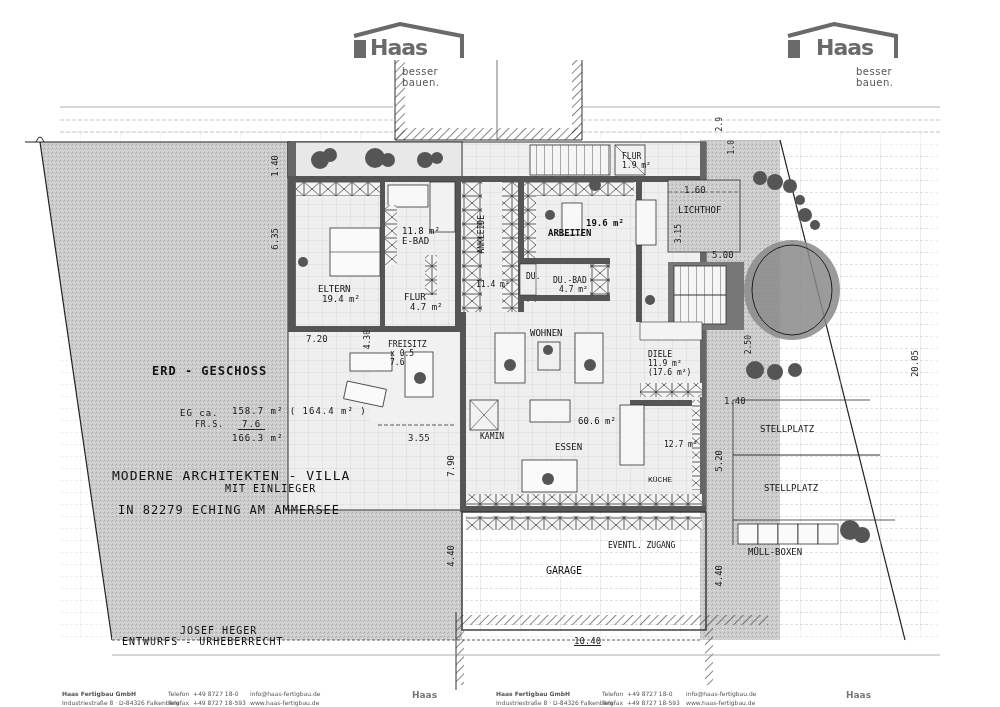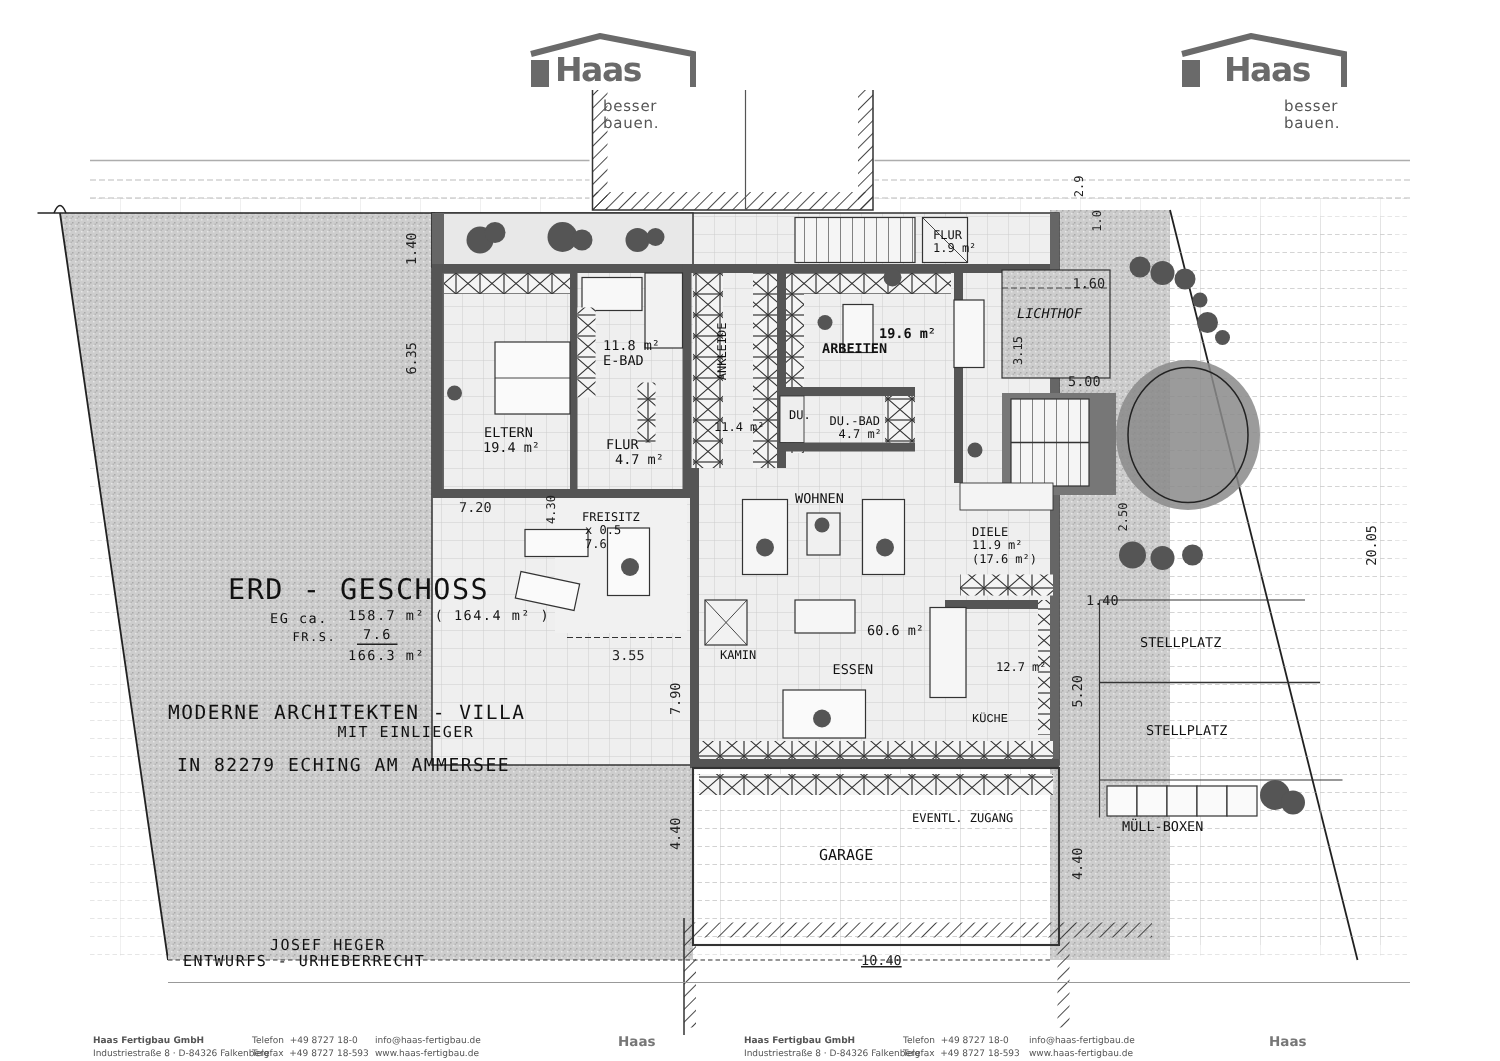--- a/index.html
+++ b/index.html
@@ -220,35 +220,35 @@
 </div>
 <div class="logo" style="left:786px;top:22px;">
   <svg width="120" height="40" style="position:absolute;left:0;top:0">
     <path d="M2 14 L48 2 L110 14 V36" fill="none" stroke="#6a6a6a" stroke-width="4"></path>
     <rect x="2" y="18" width="12" height="18" fill="#6a6a6a"></rect>
   </svg>
   <span class="logo-text" style="left:30px;top:13px;">Haas</span>
   <span class="logo-sub" style="left:70px;top:44px;">besser bauen.</span>
 </div>
 
-<div class="abs hand" style="left:152px;top:382px;font-size:19px;">ERD - GESCHOSS</div>
+<div class="abs hand" style="left:152px;top:364px;font-size:12px;font-weight:bold;">ERD - GESCHOSS</div>
 <div class="abs hand" style="left:180px;top:408px;font-size:9px;text-align:right;">EG ca.</div>
 <div class="abs hand" style="left:232px;top:406px;font-size:9px;">158.7 m² ( 164.4 m² )</div>
 <div class="abs hand" style="left:195px;top:420px;font-size:8px;">FR.S.</div>
 <div class="abs hand" style="left:238px;top:419px;font-size:9px;border-bottom:1px solid #222;padding:0 4px;">7.6</div>
 <div class="abs hand" style="left:232px;top:433px;font-size:9px;">166.3 m²</div>
 
 <div class="abs hand" style="left:112px;top:468px;font-size:13px;">MODERNE ARCHITEKTEN - VILLA</div>
 <div class="abs hand" style="left:225px;top:483px;font-size:10px;">MIT EINLIEGER</div>
 <div class="abs hand" style="left:118px;top:503px;font-size:12px;">IN 82279  ECHING AM AMMERSEE</div>
 
 <div class="abs hand" style="left:180px;top:625px;font-size:10px;">JOSEF HEGER</div>
 <div class="abs hand" style="left:122px;top:636px;font-size:10px;">ENTWURFS - URHEBERRECHT</div>
 
-<div class="lbl" style="left:318px;top:284px;text-align:center;">
+<div class="lbl" style="left:318px;top:284px;text-align:left;">
   <div>ELTERN</div>
   <div style="padding-left:4px">19.4 m²</div>
 </div>
 <div class="lbl" style="left:402px;top:226px;">
   <div>11.8 m²</div>
   <div>E-BAD</div>
 </div>
 <div class="lbl" style="left:404px;top:292px;">
   <div>FLUR</div>
   <div style="padding-left:6px">4.7 m²</div>
@@ -261,21 +261,21 @@
 </div>
 <div class="lbl" style="left:622px;top:152px;font-size:8px;">
   <div>FLUR</div>
   <div>1.9 m²</div>
 </div>
 <div class="lbl" style="left:526px;top:272px;font-size:8px;">DU.</div>
 <div class="lbl" style="left:553px;top:276px;font-size:8px;">
   <div>DU.-BAD</div>
   <div style="padding-left:6px">4.7 m²</div>
 </div>
-<div class="lbl" style="left:678px;top:205px;font-style:italic;">LICHTHOF</div>
+<div class="lbl" style="left:678px;top:205px;">LICHTHOF</div>
 <div class="lbl" style="left:530px;top:328px;">WOHNEN</div>
 <div class="lbl" style="left:388px;top:340px;font-size:8px;">
   <div>FREISITZ</div>
   <div style="width:40px;white-space:normal;padding-left:2px">x 0.5 7.6</div>
 </div>
 <div class="lbl" style="left:648px;top:350px;font-size:8px;">
   <div>DIELE</div>
   <div style="width:50px;white-space:normal">11.9 m² (17.6 m²)</div>
 </div>
 <div class="lbl" style="left:480px;top:432px;font-size:8px;">KAMIN</div>
@@ -291,21 +291,21 @@
 
 <div class="dim vdim" style="left:270px;top:155px;">1.40</div>
 <div class="dim vdim" style="left:270px;top:228px;">6.35</div>
 <div class="dim" style="left:306px;top:334px;">7.20</div>
 <div class="dim" style="left:408px;top:433px;text-align:center;">3.55</div>
 <div class="dim vdim" style="left:363px;top:330px;font-size:8px;">4.30</div>
 <div class="dim vdim" style="left:446px;top:455px;">7.90</div>
 <div class="dim vdim" style="left:446px;top:545px;">4.40</div>
 <div class="dim vdim" style="left:714px;top:565px;">4.40</div>
 <div class="dim" style="left:574px;top:636px;text-decoration:underline;">10.40</div>
-<div class="dim" style="left:684px;top:185px;margin-left:31px;">1.60</div>
+<div class="dim" style="left:684px;top:185px;">1.60</div>
 <div class="dim vdim" style="left:674px;top:224px;font-size:8px;">3.15</div>
 <div class="dim" style="left:712px;top:250px;">5.00</div>
 <div class="dim vdim" style="left:744px;top:335px;font-size:8px;">2.50</div>
 <div class="dim" style="left:724px;top:396px;">1.40</div>
 <div class="dim vdim" style="left:714px;top:450px;">5.20</div>
 <div class="dim vdim" style="left:910px;top:350px;">20.05</div>
 <div class="dim vdim" style="left:715px;top:117px;font-size:8px;">2.9</div>
 <div class="dim vdim" style="left:727px;top:140px;font-size:8px;">1.0</div>
 
 <div>

